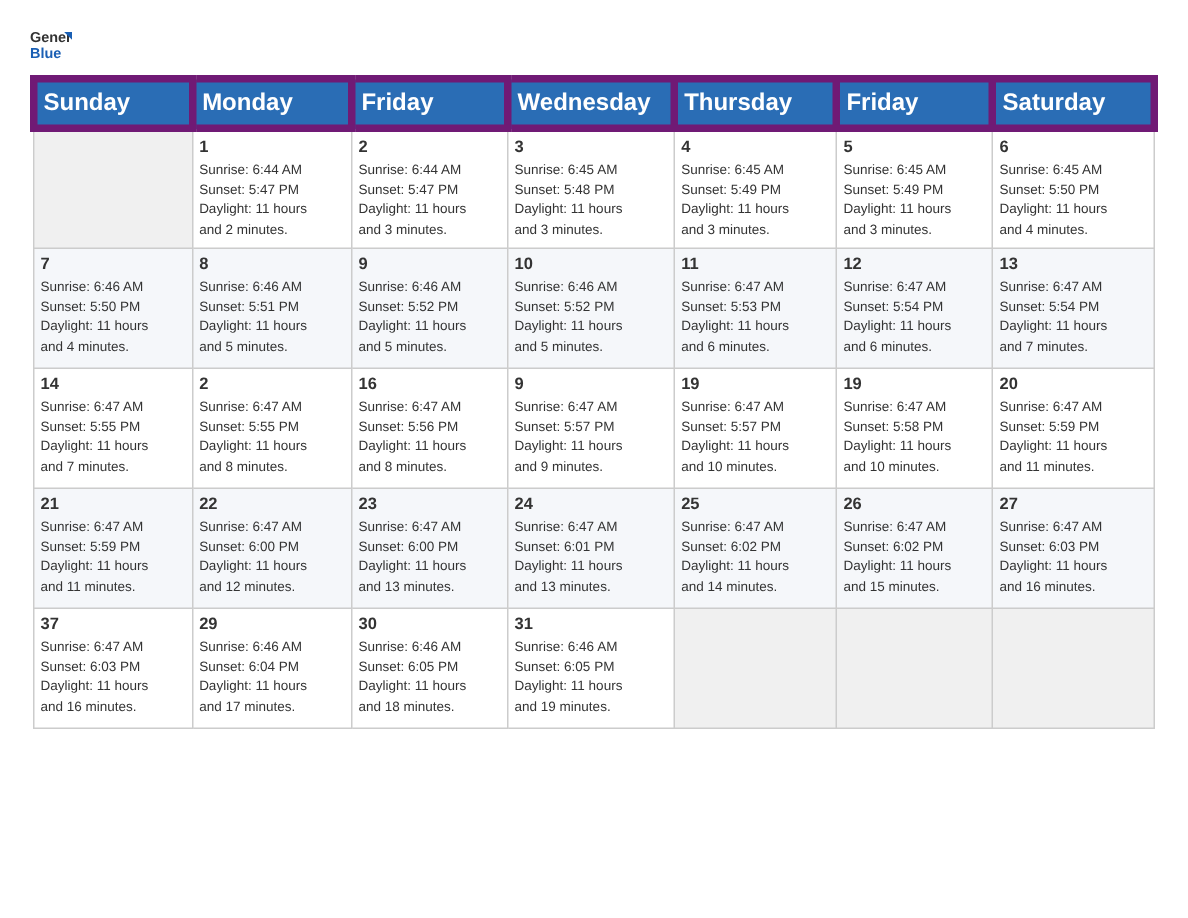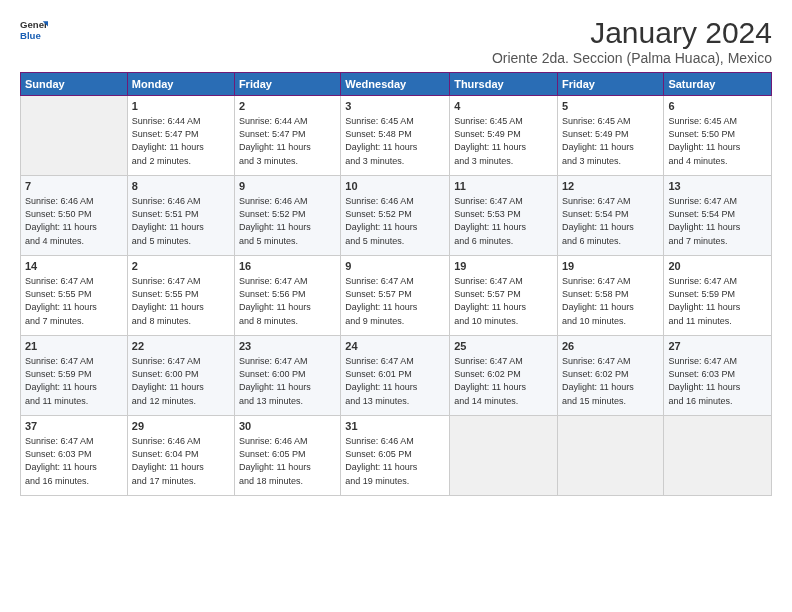--- a/index.html
+++ b/index.html
@@ -45,23 +45,23 @@
     table {
       width: 100%;
       border-collapse: collapse;
       font-size: 9.5px;
     }
     thead tr th {
       background-color: #2a6db5;
       color: #fff;
       padding: 5px 4px;
       text-align: left;
-      font-size: 11px;
+      font-size: 16px;
       font-weight: bold;
-      border: 1px solid #701a75;
+      border: 5px solid #701a75;
     }
     tbody tr td {
       border: 1px solid #ccc;
       vertical-align: top;
       padding: 3px 4px;
       height: 80px;
       width: 113px;
       color: #333;
       line-height: 1.4;
     }
@@ -91,24 +91,20 @@
 <div class="page">
 
   <div class="header">
     <div class="logo">
       <svg class="logo-icon" viewBox="0 0 32 32">
         <text x="0" y="14" font-size="11" font-weight="bold" fill="#333">General</text>
         <text x="0" y="26" font-size="11" font-weight="bold" fill="#1a5fb4">Blue</text>
         <polygon points="26,6 32,6 32,12" fill="#1a5fb4"></polygon>
       </svg>
     </div>
-    <div class="title-block">
-      <div class="title-month">January 2024</div>
-      <div class="title-location">Oriente 2da. Seccion (Palma Huaca), Mexico</div>
-    </div>
   </div>
 
   <table>
     <thead>
       <tr id="header-row">
           <th>Sunday</th>
           <th>Monday</th>
           <th>Friday</th>
           <th>Wednesday</th>
           <th>Thursday</th>

